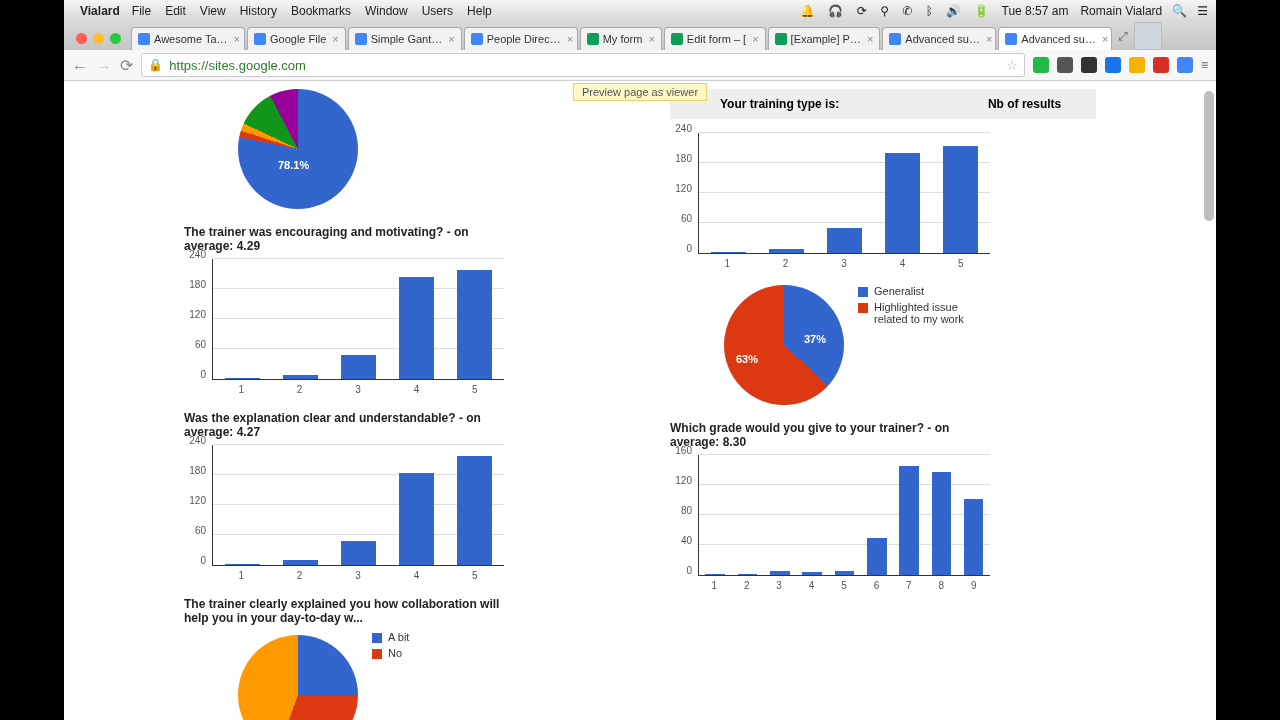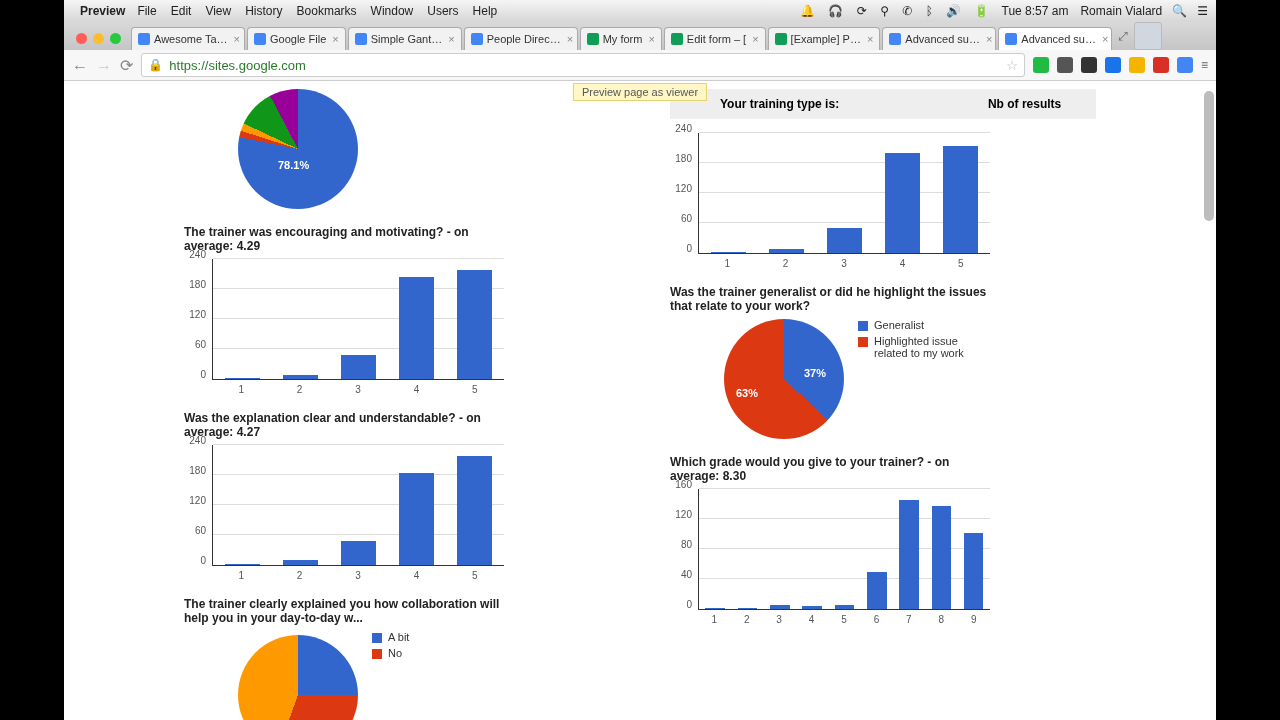--- a/index.html
+++ b/index.html
@@ -75,21 +75,21 @@
   .endcluster { display:flex; align-items:center; gap:6px; margin-left:4px; }
 </style>
 </head>
 <body>
 
 <div class="screen">
   <div class="desktop">
 
     <div class="menubar">
       <span class="apple"></span>
-      <span class="app">Preview</span>
+      <span class="app">Vialard</span>
       <span class="menu">File</span>
       <span class="menu">Edit</span>
       <span class="menu">View</span>
       <span class="menu">History</span>
       <span class="menu">Bookmarks</span>
       <span class="menu">Window</span>
       <span class="menu">Users</span>
       <span class="menu">Help</span>
       <span class="spacer"></span>
       <span class="status">
@@ -360,21 +360,20 @@
                       <div class="xtick">1</div>
                       <div class="xtick">2</div>
                       <div class="xtick">3</div>
                       <div class="xtick">4</div>
                       <div class="xtick">5</div>
                     </div>
                   </div>
                 </div>
 
               <div class="chartbox">
-                <div class="ctitle">Was the trainer generalist or did he highlight the issues that relate to your work?</div>
                 <div class="pierow">
                   <div style="width:40px"></div>
                   <div class="pie2">
                     <div class="lbl1">37%</div>
                     <div class="lbl2">63%</div>
                   </div>
                   <div class="legend">
                     <div>
                         <span class="sw" style="background:#3366cc"></span>
                         <span>Generalist</span>

